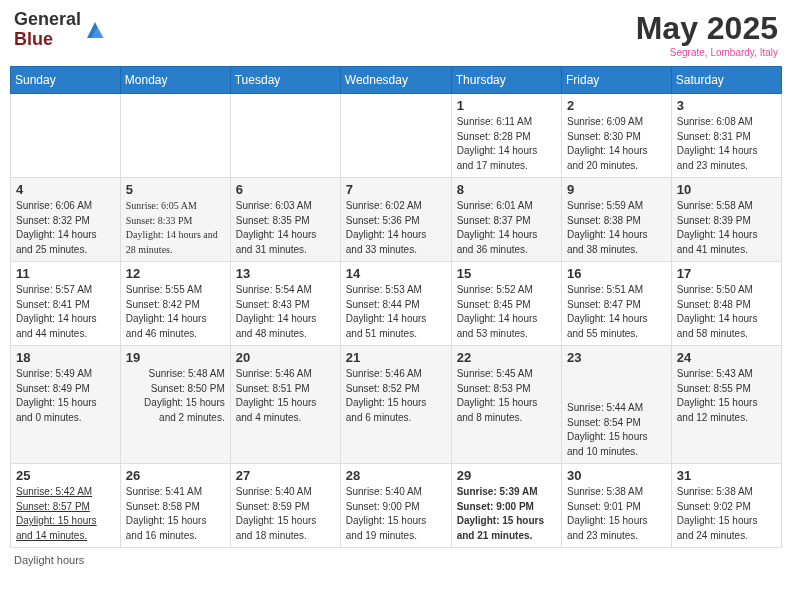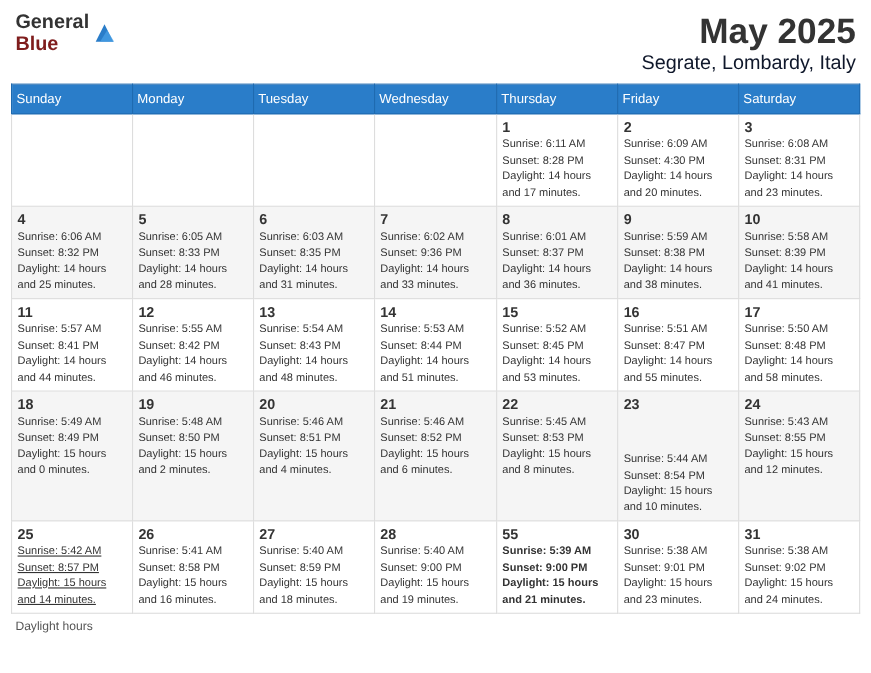--- a/index.html
+++ b/index.html
@@ -35,22 +35,22 @@
     }
     .title-block {
       text-align: right;
     }
     .month-title {
       font-size: 32px;
       font-weight: bold;
       color: #333;
     }
     .location {
-      font-size: 18px;
-      color: #0f172a;
+      font-size: 10px;
+      color: #ec4899;
     }
     .calendar {
       width: 100%;
       border-collapse: collapse;
       border: 1px solid #ccc;
     }
     .calendar th {
       background-color: #2a7dc9;
       color: #fff;
       font-size: 12px;
@@ -137,53 +137,53 @@
         <td class="empty-cell"></td>
         <td>
           <span class="day-num">1</span>
           <div class="day-info" style="white-space: pre-line;">Sunrise: 6:11 AM
 Sunset: 8:28 PM
 Daylight: 14 hours and 17 minutes.</div>
         </td>
         <td>
           <span class="day-num">2</span>
           <div class="day-info" style="white-space: pre-line;">Sunrise: 6:09 AM
-Sunset: 4:30 PM
+Sunset: 8:30 PM
 Daylight: 14 hours and 20 minutes.</div>
         </td>
         <td>
           <span class="day-num">3</span>
           <div class="day-info" style="white-space: pre-line;">Sunrise: 6:08 AM
 Sunset: 8:31 PM
 Daylight: 14 hours and 23 minutes.</div>
         </td>
       </tr>
       <tr>
         <td>
           <span class="day-num">4</span>
           <div class="day-info" style="white-space: pre-line;">Sunrise: 6:06 AM
 Sunset: 8:32 PM
 Daylight: 14 hours and 25 minutes.</div>
         </td>
         <td>
           <span class="day-num">5</span>
-          <div class="day-info" style="white-space: pre-line;">Sunrise: 6:05 AM
+          <div class="day-info" style="white-space: pre-line; font-family: Liberation Serif, serif;">Sunrise: 6:05 AM
 Sunset: 8:33 PM
 Daylight: 14 hours and 28 minutes.</div>
         </td>
         <td>
           <span class="day-num">6</span>
           <div class="day-info" style="white-space: pre-line;">Sunrise: 6:03 AM
 Sunset: 8:35 PM
 Daylight: 14 hours and 31 minutes.</div>
         </td>
         <td>
           <span class="day-num">7</span>
           <div class="day-info" style="white-space: pre-line;">Sunrise: 6:02 AM
-Sunset: 9:36 PM
+Sunset: 5:36 PM
 Daylight: 14 hours and 33 minutes.</div>
         </td>
         <td>
           <span class="day-num">8</span>
           <div class="day-info" style="white-space: pre-line;">Sunrise: 6:01 AM
 Sunset: 8:37 PM
 Daylight: 14 hours and 36 minutes.</div>
         </td>
         <td>
           <span class="day-num">9</span>
@@ -244,21 +244,21 @@
       </tr>
       <tr>
         <td>
           <span class="day-num">18</span>
           <div class="day-info" style="white-space: pre-line;">Sunrise: 5:49 AM
 Sunset: 8:49 PM
 Daylight: 15 hours and 0 minutes.</div>
         </td>
         <td>
           <span class="day-num">19</span>
-          <div class="day-info" style="white-space: pre-line;">Sunrise: 5:48 AM
+          <div class="day-info" style="white-space: pre-line; text-align: right;">Sunrise: 5:48 AM
 Sunset: 8:50 PM
 Daylight: 15 hours and 2 minutes.</div>
         </td>
         <td>
           <span class="day-num">20</span>
           <div class="day-info" style="white-space: pre-line;">Sunrise: 5:46 AM
 Sunset: 8:51 PM
 Daylight: 15 hours and 4 minutes.</div>
         </td>
         <td>
@@ -305,21 +305,21 @@
 Sunset: 8:59 PM
 Daylight: 15 hours and 18 minutes.</div>
         </td>
         <td>
           <span class="day-num">28</span>
           <div class="day-info" style="white-space: pre-line;">Sunrise: 5:40 AM
 Sunset: 9:00 PM
 Daylight: 15 hours and 19 minutes.</div>
         </td>
         <td>
-          <span class="day-num">55</span>
+          <span class="day-num">29</span>
           <div class="day-info" style="white-space: pre-line; font-weight: bold;">Sunrise: 5:39 AM
 Sunset: 9:00 PM
 Daylight: 15 hours and 21 minutes.</div>
         </td>
         <td>
           <span class="day-num">30</span>
           <div class="day-info" style="white-space: pre-line;">Sunrise: 5:38 AM
 Sunset: 9:01 PM
 Daylight: 15 hours and 23 minutes.</div>
         </td>

